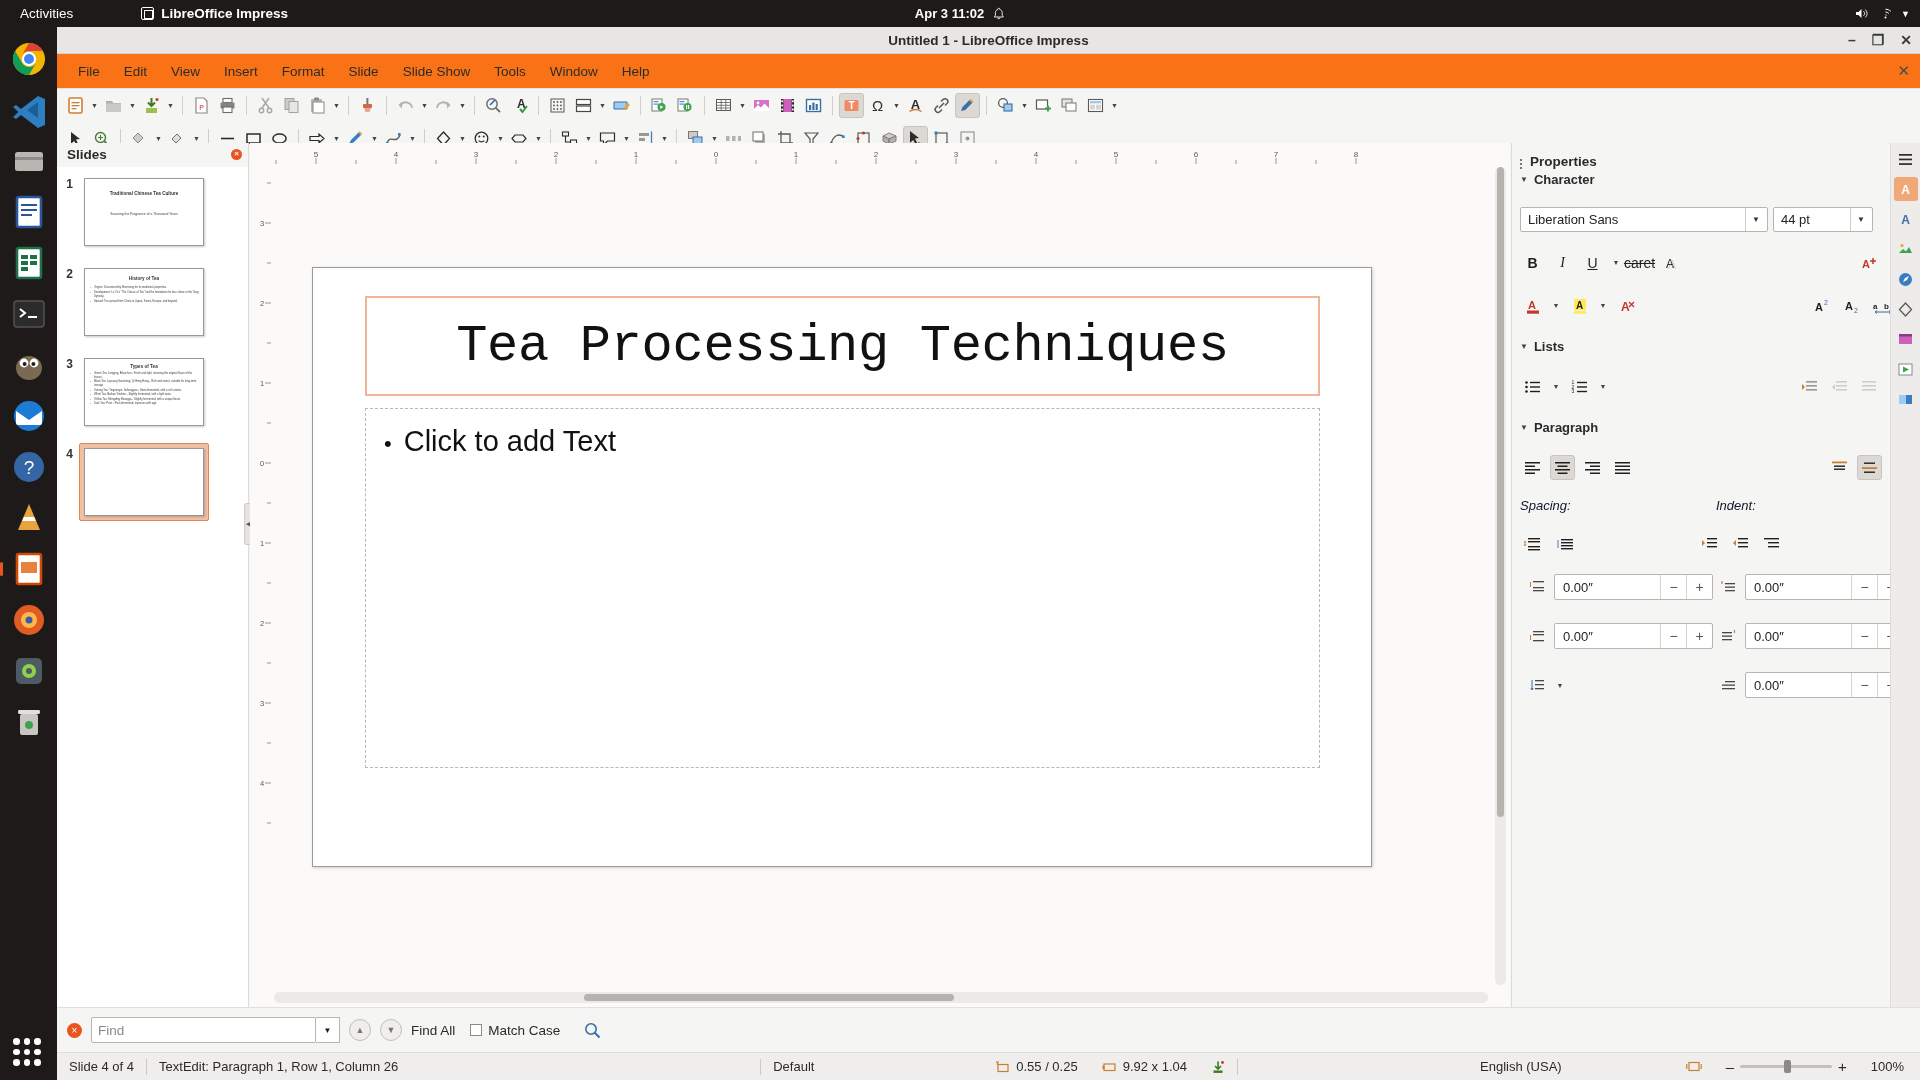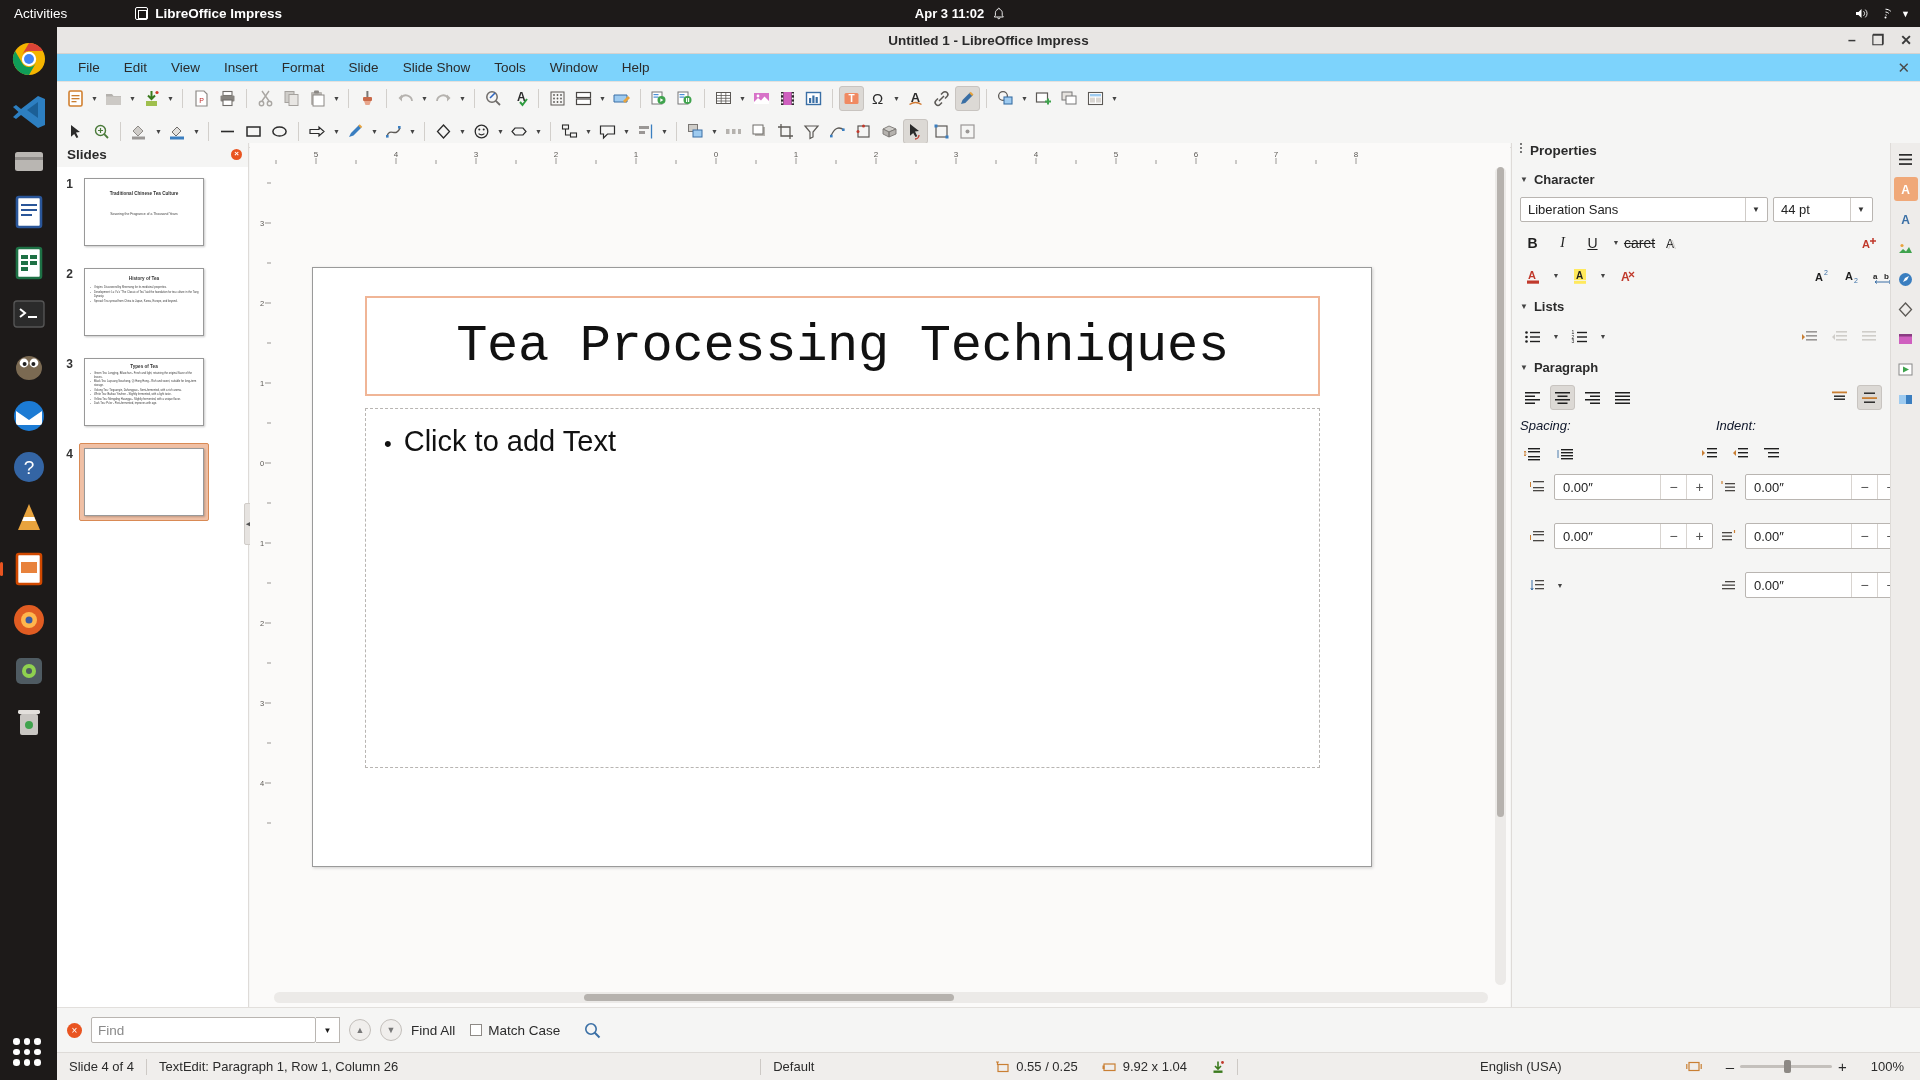--- a/index.html
+++ b/index.html
@@ -10,21 +10,21 @@
     color:#1a1a1a;
     background:#ffffff;
   }
   
   #topbar {
     position:absolute; top:0; left:0; width:1920px; height:27px;
     background:#1d1a19; color:#ffffff;
     display:flex; align-items:center;
     font-size:13.5px;
   }
-  #topbar .activities { margin-left:14px; font-weight:400; }
+  #topbar .activities { margin-left:20px; font-weight:400; }
   #topbar .appname { margin-left:68px; display:flex; align-items:center; gap:7px; font-weight:600;}
   #topbar .clock {
     position:absolute; left:50%; transform:translateX(-50%);
     display:flex; align-items:center; gap:9px; font-weight:600; font-size:13px;
   }
   #topbar .tray {
     position:absolute; right:10px; display:flex; align-items:center; gap:9px;
   }
   .appicon-sq {
     width:13px;height:13px;border:1.4px solid #fff;border-radius:2px;
@@ -49,21 +49,21 @@
   #win { position:absolute; top:27px; left:57px; width:1863px; height:1053px; background:#f5f5f4; }
   #titlebar {
     height:27px; background:#e8e6e4; border-bottom:1px solid #d5d2cf;
     display:flex; align-items:center; justify-content:center; position:relative;
     font-size:13.5px; font-weight:700; color:#2a2a2a;
   }
   #titlebar .wbtns{position:absolute;right:8px;display:flex;gap:16px;align-items:center;color:#3a3a3a;font-size:14px;}
   #titlebar .wbtn{cursor:pointer; line-height:1;}
   
   #menubar{
-    height:28px; background:#7dd3fc; display:flex; align-items:center;
+    height:35px; background:#f97316; display:flex; align-items:center;
     padding-left:10px; gap:2px; border-bottom:1px solid #e4e1de;
     position:relative;
   }
   .menuitem{padding:3px 11px; font-size:13.5px; color:#2b2b2b; border-radius:3px; cursor:default;}
   #menubar .closedoc{position:absolute;right:10px;color:#4a4a4a;font-size:15px;}
   
   .toolbar{ height:33px; background:#f5f5f4; display:flex; align-items:center; padding:0 6px; gap:1px;}
   .tb2{border-bottom:1px solid #dedbd8;}
   .tbtn{
     width:25px;height:25px;display:flex;align-items:center;justify-content:center;
@@ -142,30 +142,30 @@
   }
   #vscroll-edit .thumbv{position:absolute;top:0;left:2px;width:7px;height:650px;background:#b6b2ae;border-radius:4px;}
   .collapse-handle{
     position:absolute;width:9px;height:42px;background:#e6e3e0;border:1px solid #d0ccc8;
     display:flex;align-items:center;justify-content:center;font-size:7px;color:#555;border-radius:2px;
   }
   
   #sidebar{
     position:absolute;right:0;top:0;width:409px;bottom:0;background:#f5f5f4;border-left:1px solid #dedbd8;
   }
-  #sbhead{height:26px;display:flex;align-items:flex-start;padding:0 8px;gap:8px;}
+  #sbhead{height:26px;display:flex;align-items:flex-end;padding:0 8px;gap:8px;}
   #sbhead .dots{display:flex;flex-direction:column;gap:2px;}
   #sbhead .dots i{width:2px;height:2px;background:#777;display:block;}
   #sbtitle{font-weight:700;font-size:13.5px;color:#2b2b2b;flex:1;}
   .sb-x{font-size:13px;color:#444;}
   .sect{padding:0 8px;}
   .secthead{display:flex;align-items:center;gap:6px;height:20px;font-weight:700;font-size:13px;color:#2b2b2b;}
   .secthead .chev{font-size:8px;color:#444;}
   .secthead .gear{margin-left:auto;width:12px;height:12px;border:1.3px solid #8a8a8a;border-radius:50%;}
-  .row{display:flex;align-items:flex-start;gap:5px;margin:8px 0;}
+  .row{display:flex;align-items:flex-start;gap:5px;margin:18px 0;}
   .combo{
     height:25px;background:#fff;border:1px solid #b9b5b1;border-radius:2px;
     display:flex;align-items:center;padding:0 4px 0 7px;font-size:13px;color:#222;
   }
   .combo .cv{flex:1;overflow:hidden;white-space:nowrap;}
   .combo .cc{font-size:8px;color:#333;padding-left:6px;border-left:1px solid #cfcbc7;height:100%;display:flex;align-items:center;padding-right:3px;}
   .fbtn{
     width:25px;height:25px;display:flex;align-items:center;justify-content:center;border-radius:3px;
     font-size:14px;color:#1f1f1f;
   }

